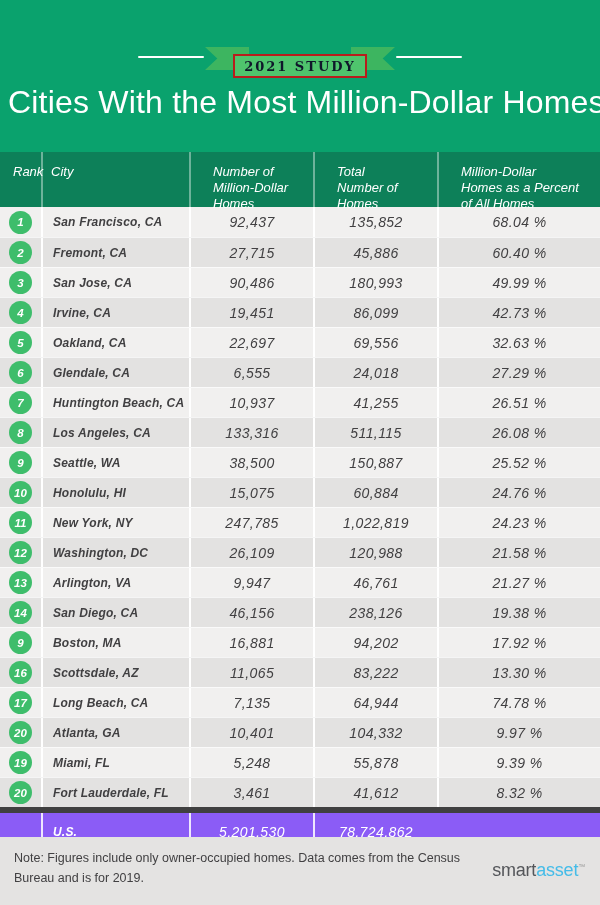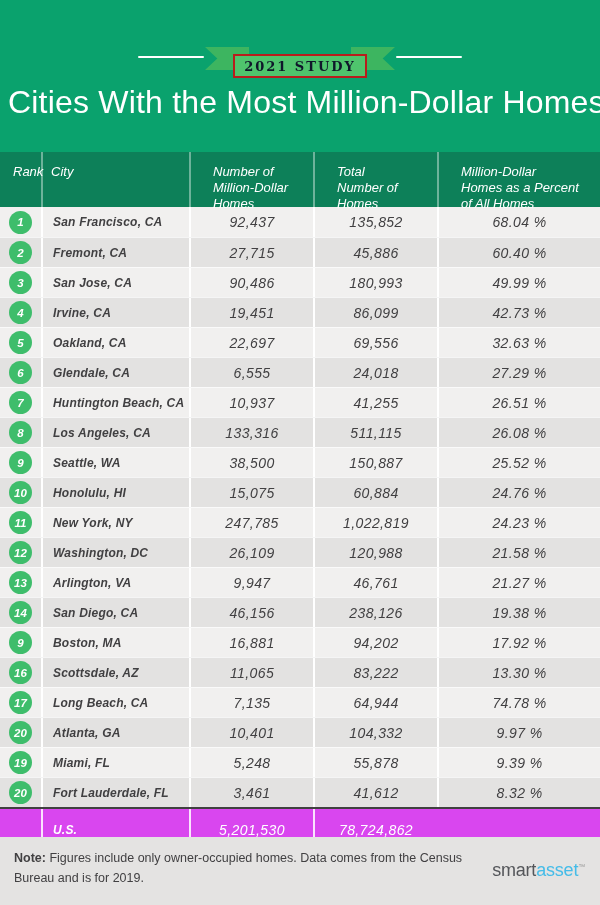--- a/index.html
+++ b/index.html
@@ -52,32 +52,32 @@
   .cell { display:flex; align-items:center; box-sizing:border-box; }
   .cell + .cell { border-left:2px solid #ffffff; }
   .cell-city { padding-left:10px; font-weight:700; font-size:12px; color:#414042; letter-spacing:0.2px; }
   .cell-num  { justify-content:center; font-size:14px; color:#414042; letter-spacing:0.4px; }
   .circle {
     width:23px; height:23px; margin-left:9px; border-radius:50%;
     background:#3ebd6b; color:#ffffff; font-size:11.5px; font-weight:700;
     display:flex; align-items:center; justify-content:center;
   }
 
-  .summary { background:#d946ef; border-top:2px solid #404040; color:#ffffff; height:44px; }
+  .summary { background:#8b5cf6; border-top:6px solid #404040; color:#ffffff; height:44px; }
   .summary .cell + .cell { border-left:2px solid rgba(255,255,255,0.85); }
   .summary .cell-city { color:#ffffff; font-weight:700; }
   .summary .cell-num  { color:#ffffff; font-weight:400; }
 
   
   .footer { position:absolute; left:0; bottom:0; width:600px; height:68px; background:#e4e3e2; }
   .note {
     position:absolute; left:14px; top:11px; width:472px; margin:0;
     font-size:12.5px; line-height:20px; color:#414042;
   }
-  .note b { font-weight:700; }
+  .note b { font-weight:400; }
   .logo { position:absolute; right:15px; top:23px; font-size:18px; letter-spacing:-0.2px; white-space:nowrap; }
   .logo-smart { color:#54565a; }
   .logo-asset { color:#45bce8; }
   .logo-tm { color:#9b9b9b; font-size:7px; vertical-align:super; }
 </style>
 </head>
 <body>
 
 <div class="page">
 

